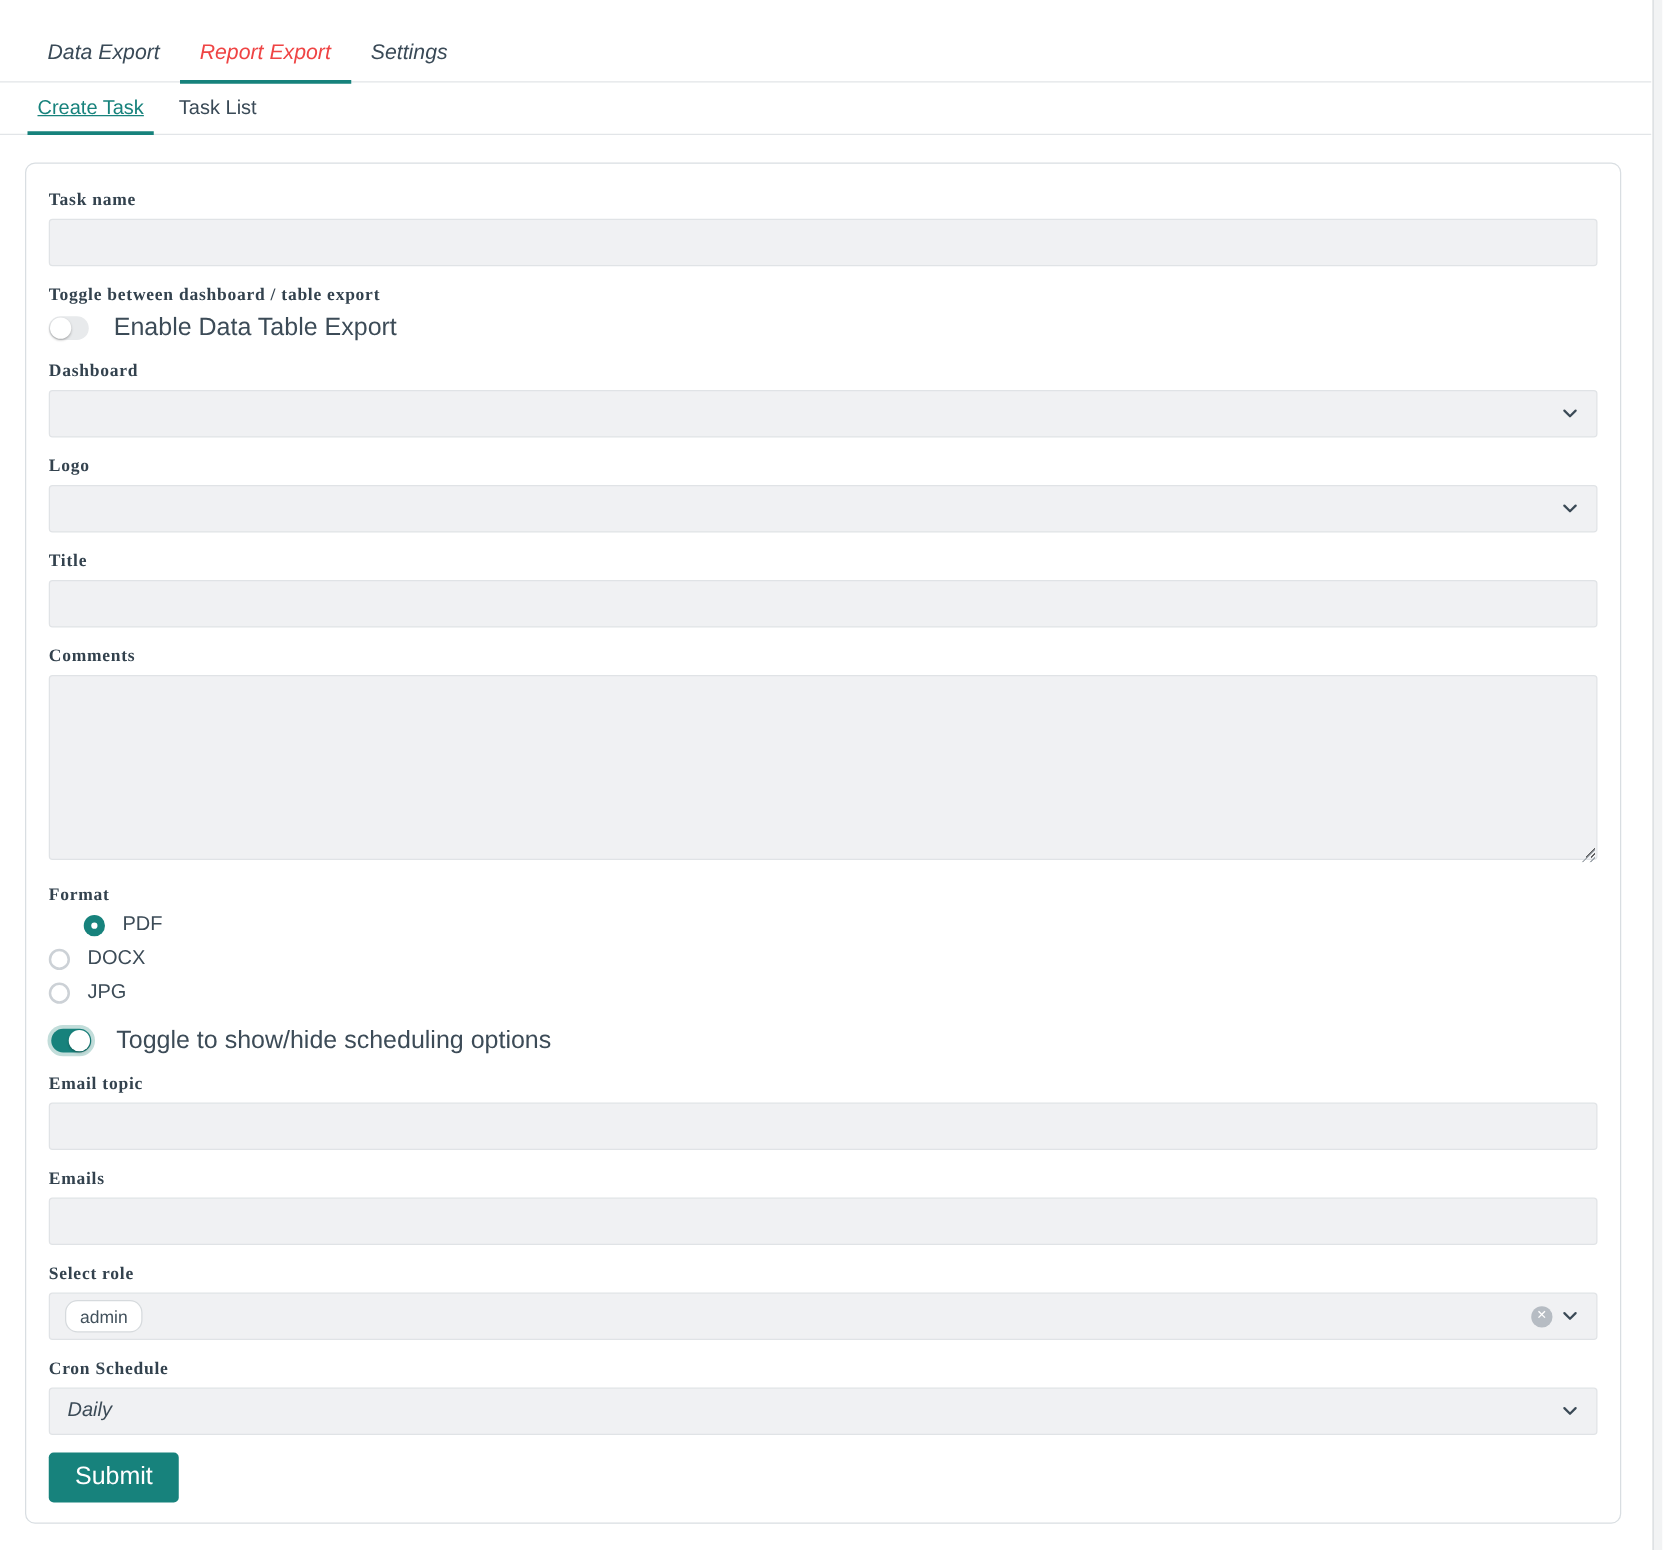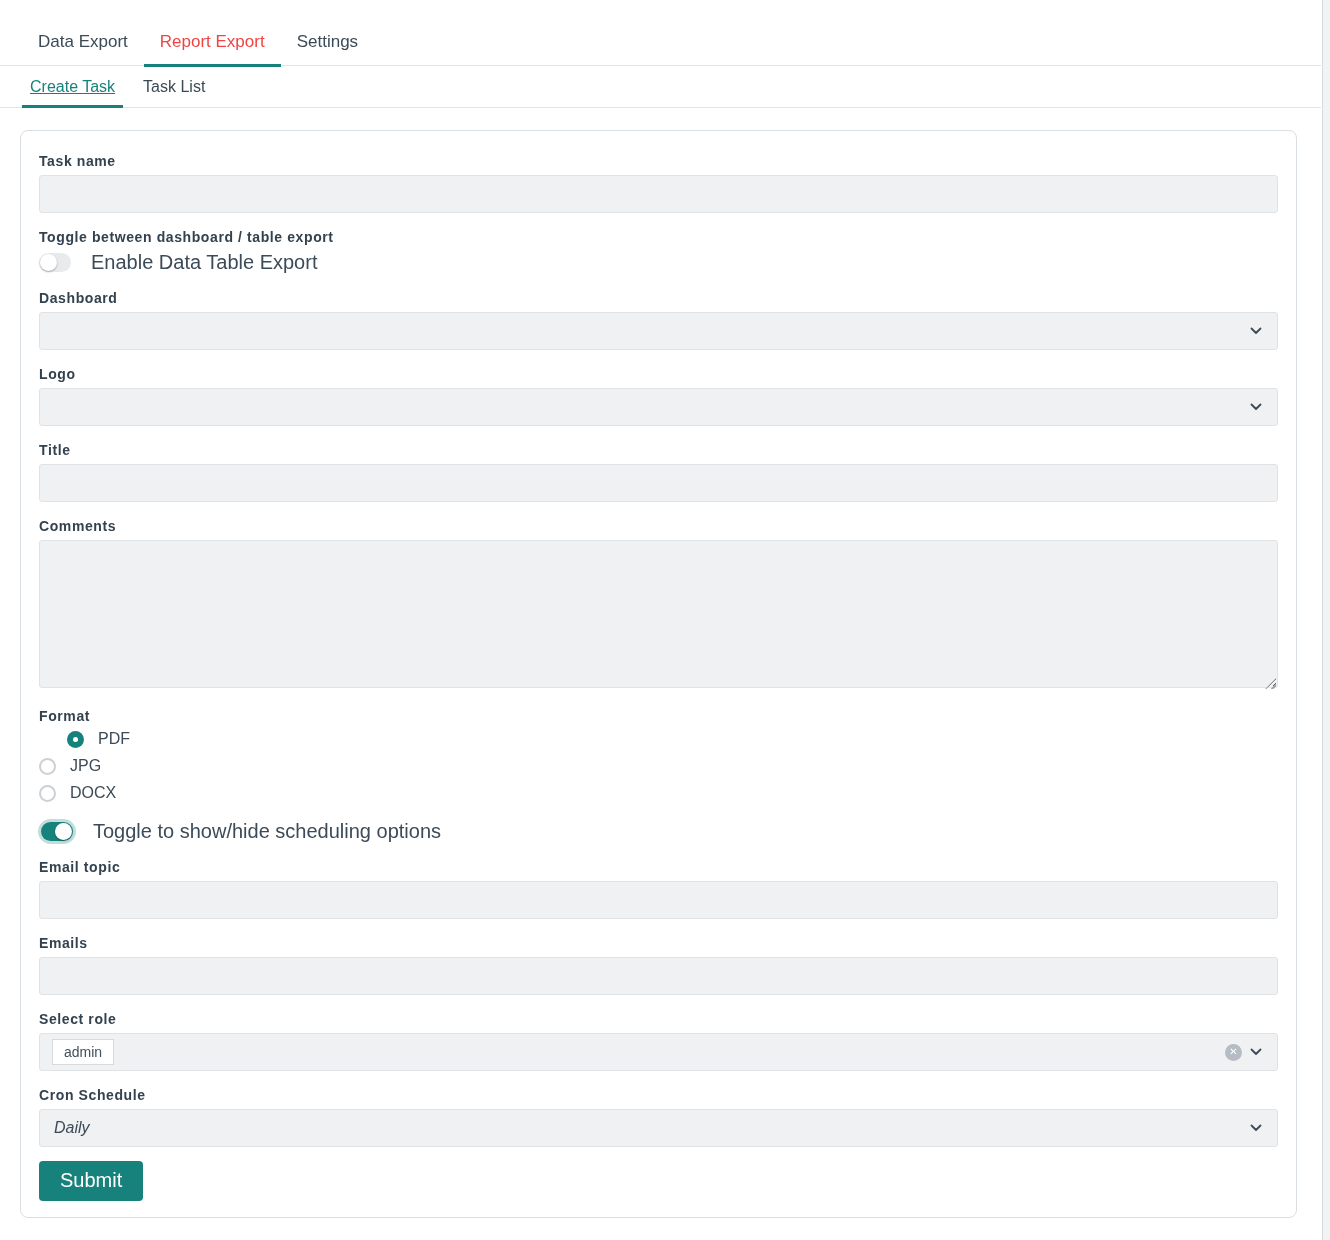--- a/index.html
+++ b/index.html
@@ -6,37 +6,37 @@
   html,body { margin:0; padding:0; background:#ffffff; }
   body {
     font-family: "Liberation Sans", sans-serif;
     color:#3c4b57;
     width:1330px; height:1240px; position:relative; overflow:hidden;
   }
   .content { padding-right:9px; }
 
   
   .tabs { display:flex; align-items:flex-start; padding:0 22px; margin-top:24px;
-          border-bottom:1px solid #e2e5e8; }
+          border-bottom:1px solid #e2e5e8;font-style:italic; }
   .tab { padding:8px 16px 13px; font-size:17px; color:#3a4a57; position:relative; cursor:pointer; }
   .tab.active { color:#ef4444; }
   .tab.active::after { content:""; position:absolute; left:0; right:0; bottom:-2px; height:3px; background:#17827c; }
 
   
   .subtabs { display:flex; align-items:flex-end; padding:0 22px; border-bottom:1px solid #e2e5e8; }
   .subtab { padding:12px 8px 11px; font-size:16px; color:#3a4a57; position:relative; cursor:pointer; margin-right:12px; }
   .subtab.active { color:#17827c;text-decoration:underline; }
   .subtab.active::after { content:""; position:absolute; left:0; right:0; bottom:-1px; height:3px; background:#17827c; }
 
   
   .card { margin:22px 24px 14px 20px; border:1px solid #d9dee2; border-radius:8px;
           padding:14px 18px 16px; background:#fff; }
 
   .label { font-size:14px; font-weight:bold; color:#33424e; letter-spacing:0.6px;
-           margin:16px 0 6px; }
+           margin:16px 0 6px;font-family:Liberation Serif, serif; }
   .label.first { margin-top:8px; }
 
   .input, .select, .textarea {
     width:100%; background:#f0f1f3; border:1px solid #e0e3e6; border-radius:3px;
     font-size:16px; color:#3c4b57; font-family:"Liberation Sans", sans-serif;
   }
   .input { height:38px; padding:0 14px; }
   .select { height:38px; display:flex; align-items:center; padding:0 13px 0 14px; cursor:pointer; }
   .select .grow { flex:1 1 auto;font-style:italic; }
   .textarea { height:148px; resize:vertical; padding:8px 14px; position:relative; }
@@ -63,21 +63,21 @@
   
   .radio-row { display:flex; align-items:center; gap:14px; margin-top:9px; font-size:16px; color:#3c4b57; cursor:pointer; }
   .radio-row.first { margin-top:6px;padding-left:28px; }
   .radio { width:17px; height:17px; border-radius:50%; position:relative; flex:0 0 auto; }
   .radio.checked { background:#17827c; }
   .radio.checked::after { content:""; position:absolute; left:6px; top:6px; width:5px; height:5px;
                           border-radius:50%; background:#fff; }
   .radio.unchecked { background:#fff; border:2px solid #ccd1d6; }
 
   
-  .chip { background:#fff; border:1px solid #d6dadd; border-radius:0; padding:4px 11px;
+  .chip { background:#fff; border:1px solid #d6dadd; border-radius:10px; padding:4px 11px;
           font-size:14px; color:#42515c; margin-left:-2px; }
   .clear-circle { width:17px; height:17px; border-radius:50%; background:#b6bcc3; color:#fff;
                   display:flex; align-items:center; justify-content:center;
                   font-size:10px; line-height:1; margin-right:6px; cursor:pointer; }
 
   
   .submit { margin-top:14px; background:#17827c; color:#fff; border:none; border-radius:4px;
             padding:8px 21px 9px; font-size:20px; font-family:"Liberation Sans", sans-serif; cursor:pointer; }
 
   
@@ -142,25 +142,25 @@
       <div class="ta-grip"></div>
     </div>
 
     <div class="label">Format</div>
     <div class="radio-row first">
       <div class="radio checked"></div>
       <span>PDF</span>
     </div>
     <div class="radio-row">
       <div class="radio unchecked"></div>
-      <span>JPG</span>
+      <span>DOCX</span>
     </div>
     <div class="radio-row">
       <div class="radio unchecked"></div>
-      <span>DOCX</span>
+      <span>JPG</span>
     </div>
 
     <div class="toggle-row row-mt18">
       <div class="toggle on">
           <div class="knob"></div>
         </div>
       <div class="toggle-text">Toggle to show/hide scheduling options</div>
     </div>
 
     <div class="label">Email topic</div>

